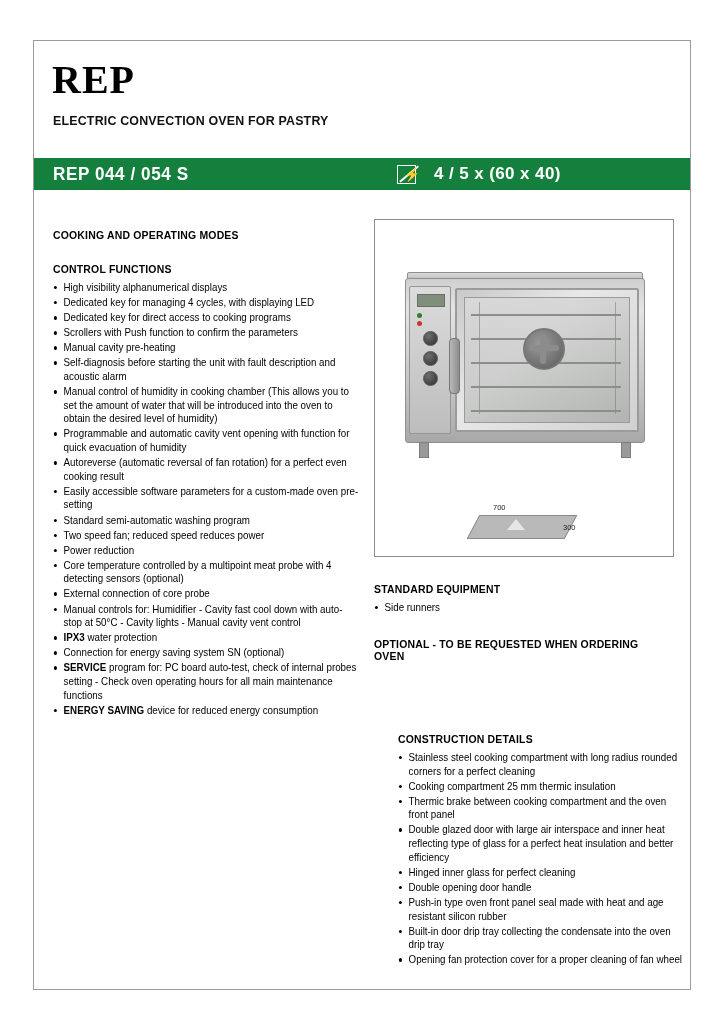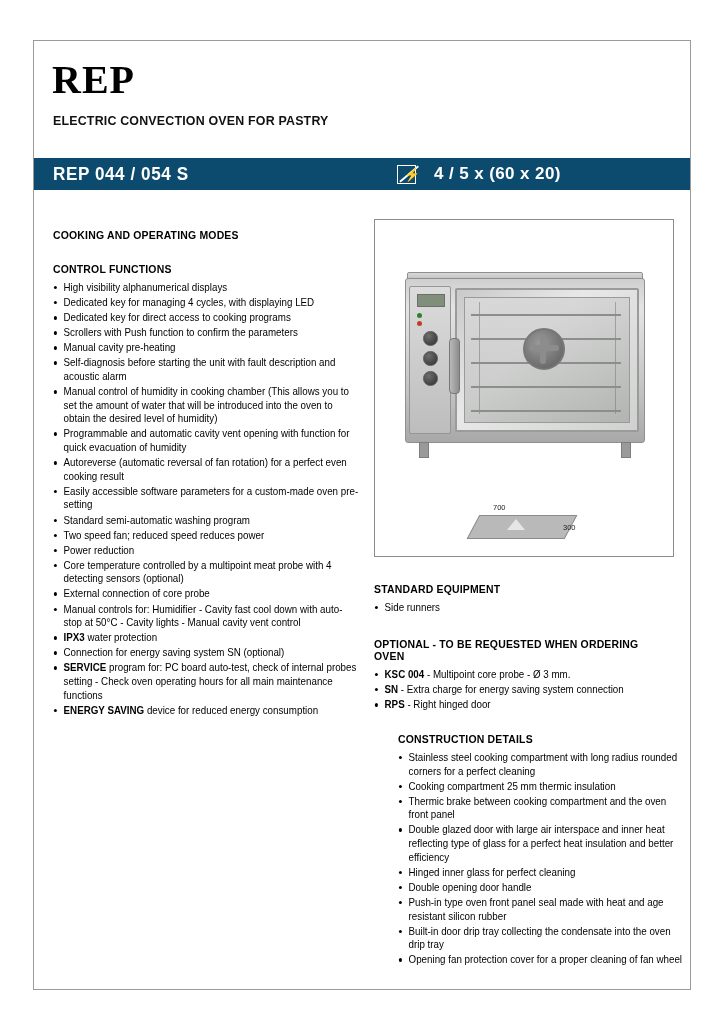--- a/index.html
+++ b/index.html
@@ -52,21 +52,21 @@
     font-stretch: condensed;
     transform: scaleX(0.92);
     transform-origin: left top;
   }
   .modelbar {
     position: absolute;
     left: 0px;
     top: 117px;
     width: 656px;
     height: 32px;
-    background: #0c4a6e;
+    background: #15803d;
     color: #ffffff;
   }
   .modelbar .model {
     position: absolute;
     left: 19px;
     top: 6px;
     font-size: 18px;
     font-weight: bold;
     letter-spacing: 0.6px;
     transform: scaleX(0.95);
@@ -355,21 +355,21 @@
 
     <div class="brand">REP</div>
     <div class="subtitle">ELECTRIC CONVECTION OVEN FOR PASTRY</div>
 
     <div class="modelbar">
       <div class="model">REP 044 / 054  S</div>
       <div class="traysicon">
         <div class="slash"></div>
         <div class="bolt">⚡</div>
       </div>
-      <div class="capacity">4 / 5 x (60 x 20)</div>
+      <div class="capacity">4 / 5 x (60 x 40)</div>
     </div>
 
     <div class="col-left">
       <h3 class="section">COOKING AND OPERATING MODES</h3>
 
       <div class="gap"></div>
 
       <h3 class="section">CONTROL FUNCTIONS</h3>
       <ul class="bullets">
         <li>High visibility alphanumerical displays</li>
@@ -432,25 +432,20 @@
 
     <div class="rsec std">
       <h3 class="section">STANDARD EQUIPMENT</h3>
       <ul class="bullets">
         <li>Side runners</li>
       </ul>
     </div>
 
     <div class="rsec opt">
       <h3 class="section">OPTIONAL  -  TO BE REQUESTED WHEN ORDERING OVEN</h3>
-      <ul class="bullets">
-        <li><b>KSC 004</b> - Multipoint core probe - Ø 3 mm.</li>
-        <li><b>SN</b> - Extra charge for energy saving system connection</li>
-        <li><b>RPS</b> -  Right hinged door</li>
-      </ul>
     </div>
 
     <div class="rsec con">
       <h3 class="section">CONSTRUCTION DETAILS</h3>
       <ul class="bullets">
         <li>Stainless steel cooking compartment with long radius rounded corners for a perfect cleaning</li>
         <li>Cooking compartment 25 mm thermic insulation</li>
         <li>Thermic brake between cooking compartment and the oven front panel</li>
         <li>Double glazed door with large air interspace and inner heat reflecting type of glass for a perfect heat insulation and better efficiency</li>
         <li>Hinged inner glass for perfect cleaning</li>

